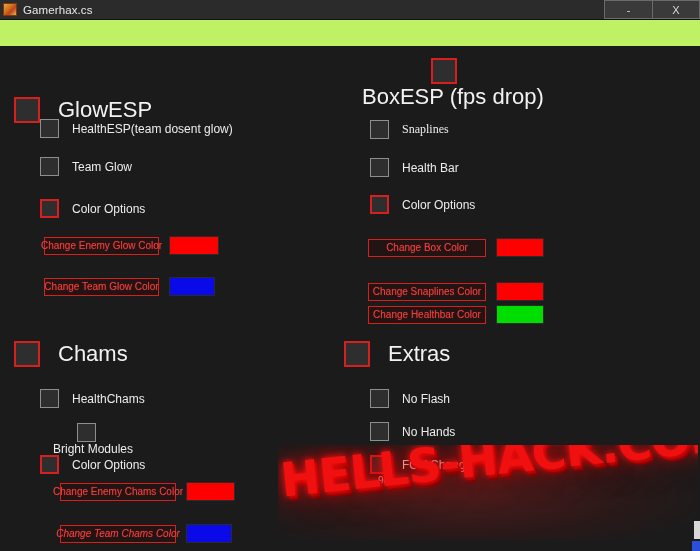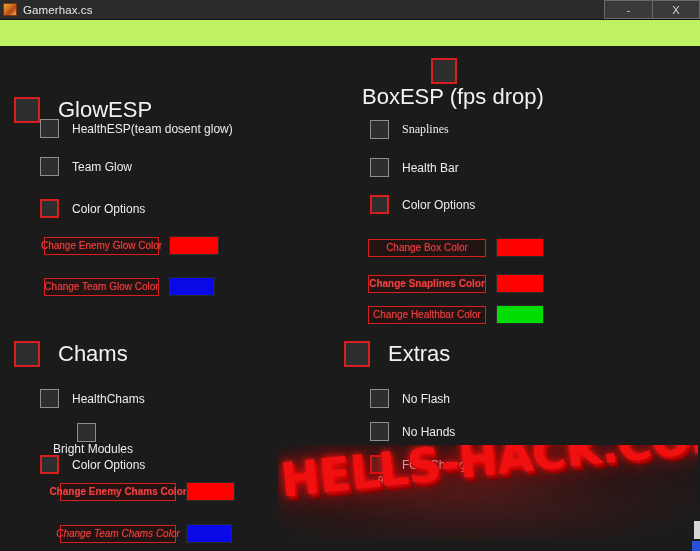--- a/index.html
+++ b/index.html
@@ -264,21 +264,21 @@
         <div class="opt-row" style="position:absolute; left:0; top:377px;flex-direction:column;">
           <div class="cb sub"></div>
           <div class="opt-label">Bright Modules</div>
         </div>
         <div class="opt-row" style="position:absolute; left:0; top:409px;">
           <div class="cb sub red"></div>
           <div class="opt-label">Color Options</div>
         </div>
 
         <div class="btn-row" style="position:absolute; left:16px; top:436px;">
-          <div class="act-btn" style="width:116px;font-weight:bold;">Change Enemy Chams Color</div>
+          <div class="act-btn" style="width:116px;">Change Enemy Chams Color</div>
           <div class="swatch" style="width:49px; background:#ff0000;"></div>
         </div>
         <div class="btn-row" style="position:absolute; left:16px; top:478px;font-style:italic;">
           <div class="act-btn" style="width:116px;">Change Team Chams Color</div>
           <div class="swatch" style="width:46px; background:#0a0ae8;"></div>
         </div>
       </div>
 
     </div>
 
@@ -300,21 +300,21 @@
         </div>
         <div class="opt-row" style="position:absolute; left:0; top:149px;">
           <div class="cb sub red"></div>
           <div class="opt-label">Color Options</div>
         </div>
 
         <div class="btn-row" style="position:absolute; left:-6px; top:192px;">
           <div class="act-btn" style="width:118px;">Change Box Color</div>
           <div class="swatch" style="width:48px; background:#ff0000;"></div>
         </div>
-        <div class="btn-row" style="position:absolute; left:-6px; top:228px;font-weight:bold;">
+        <div class="btn-row" style="position:absolute; left:-6px; top:236px;">
           <div class="act-btn" style="width:118px;">Change Snaplines Color</div>
           <div class="swatch" style="width:48px; background:#ff0000;"></div>
         </div>
         <div class="btn-row" style="position:absolute; left:-6px; top:259px;">
           <div class="act-btn" style="width:118px;">Change Healthbar Color</div>
           <div class="swatch" style="width:48px; background:#00dd00;"></div>
         </div>
       </div>
 
       <div class="group">

